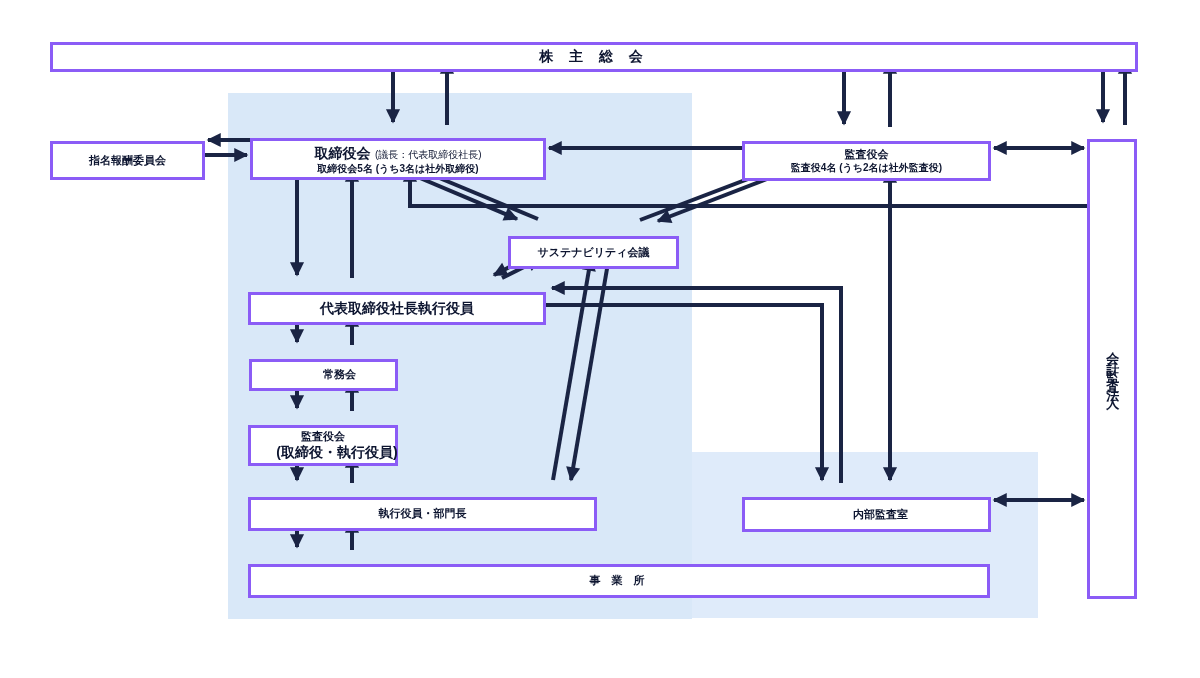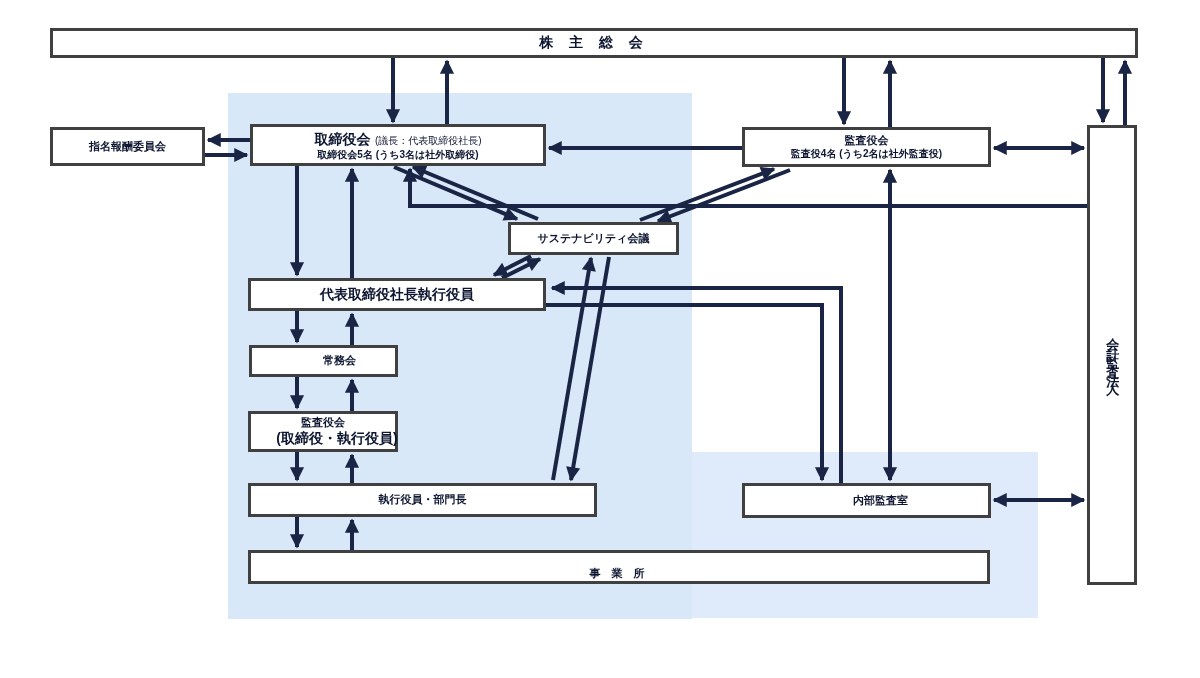--- a/index.html
+++ b/index.html
@@ -5,44 +5,44 @@
   html,body{margin:0;padding:0;background:#ffffff;}
   #canvas{
     position:relative;width:1200px;height:678px;background:#ffffff;overflow:hidden;
     font-family:"Liberation Sans",sans-serif;color:#0d1530;
   }
   .panel{position:absolute;z-index:0;}
   #panel-left{left:228px;top:93px;width:464px;height:526px;background:#d9e8f8;}
   #panel-right{left:692px;top:452px;width:346px;height:166px;background:#dfebfa;}
   #arrows{position:absolute;left:0;top:0;z-index:1;}
   .node{
-    position:absolute;z-index:2;background:#ffffff;border:3px solid #404040;
+    position:absolute;z-index:2;background:#ffffff;border:3px solid #8b5cf6;
     box-sizing:border-box;display:flex;flex-direction:column;align-items:center;
-    justify-content:center;text-align:center;line-height:1.25;
+    justify-content:center;text-align:center;line-height:1.25;margin-top:14px;
   }
   .lbl{font-weight:700;font-size:11px;white-space:nowrap;}
   .lbl-lg{font-weight:700;font-size:14px;white-space:nowrap;}
   .sub{font-weight:700;font-size:10px;white-space:nowrap;}
   .note{font-weight:400;font-size:10px;}
   .sp6{letter-spacing:6px;}
   .sp4{letter-spacing:4px;}
   #node-shareholders{left:50px;top:28px;width:1088px;height:30px;}
   #node-nomination{left:50px;top:127px;width:155px;height:39px;}
   #node-board{left:250px;top:124px;width:296px;height:42px;}
   #node-audit-board{left:742px;top:127px;width:249px;height:40px;}
   #node-audit-firm{left:1087px;top:125px;width:50px;height:460px;}
   #node-audit-firm .lbl{writing-mode:vertical-rl;letter-spacing:9px;font-size:13px;}
   #node-sustainability{left:508px;top:222px;width:171px;height:33px;}
   #node-president{left:248px;top:278px;width:298px;height:33px;}
   #node-managing{left:249px;top:345px;width:149px;height:32px;padding-left:32px;}
   #node-management{left:248px;top:411px;width:150px;height:41px;}
   #node-management .sub{font-size:14px;padding-left:28px;}
   #node-executives{left:248px;top:483px;width:349px;height:34px;}
   #node-internal-audit{left:742px;top:483px;width:249px;height:35px;padding-left:28px;}
-  #node-offices{left:248px;top:550px;width:742px;height:34px;justify-content:flex-end;}
+  #node-offices{left:248px;top:550px;width:742px;height:34px;}
 </style>
 </head>
 <body>
 
 <div id="canvas">
 
   <div class="panel" id="panel-left"></div>
   <div class="panel" id="panel-right"></div>
 
   <svg id="arrows" width="1200" height="678" viewBox="0 0 1200 678">

